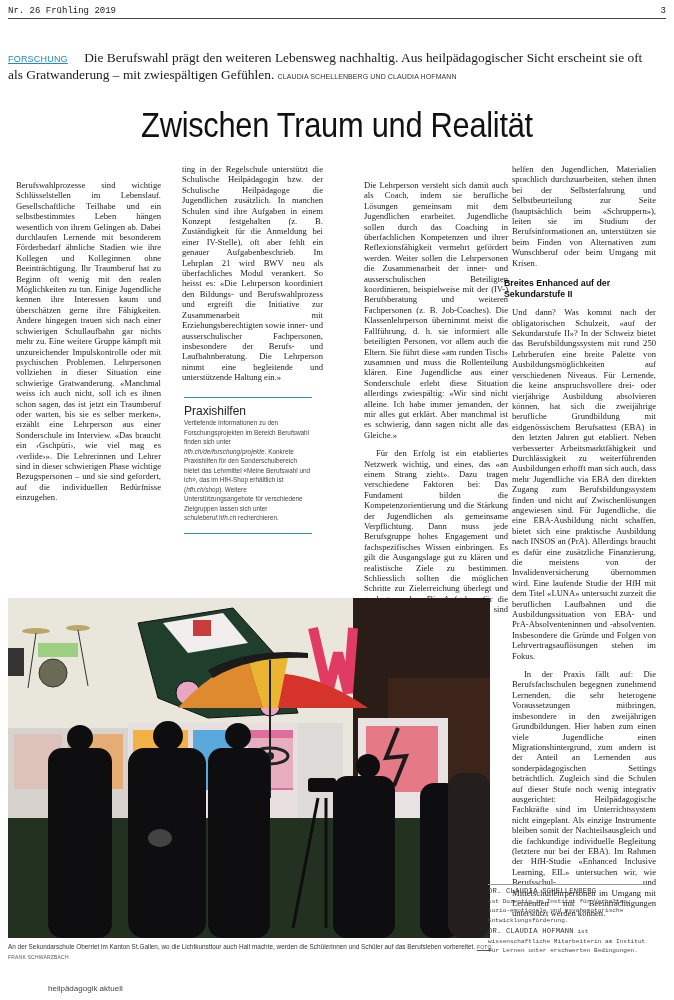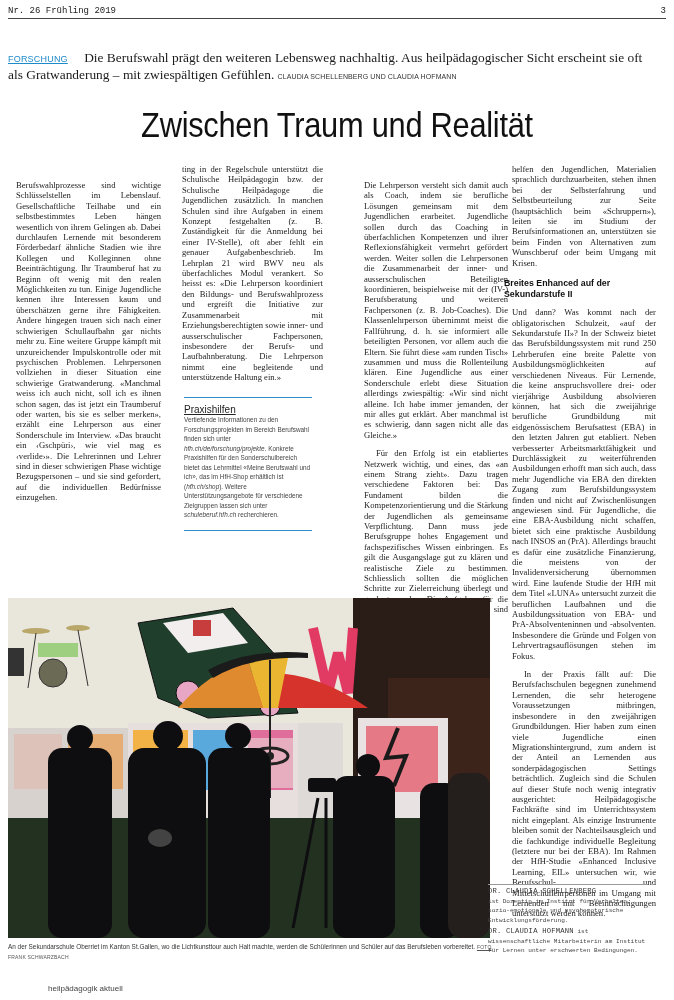--- a/index.html
+++ b/index.html
@@ -24,21 +24,21 @@
   .col p { margin: 8px; }
   .col p.indent { text-indent: 12px; }
   .col h3 { font-family: "Liberation Sans", sans-serif; font-weight: bold; font-size: 8.8px; line-height: 10.6px; margin-top: 10px; color: #111; text-align: left; }
   #col1 { left: 8px; top: 172px; width: 161px; }
   #col2 { left: 174px; top: 156px; width: 157px; }
   #col3 { left: 356px; top: 172px; width: 160px; }
   #col4 { left: 504px; top: 156px; width: 160px; }
 
   .infobox { position: absolute; left: 184px; top: 397px; width: 128px; font-family: "Liberation Sans", sans-serif; }
   .infobox .rule { height: 1px; background: #2a8fc8; }
-  .infobox h4 { font-weight: normal; font-size: 10px; color: #222; margin: 6px 0 0; text-decoration: underline; }
+  .infobox h4 { font-weight: normal; font-size: 12px; color: #222; margin: 6px 0 0; }
   .infobox p { font-size: 6.4px; line-height: 9.5px; color: #444; text-align: left; }
   .infobox p i { font-style: italic; }
   .infobox .rule.bottom { margin-top: 10px; }
 
   .photo { position: absolute; left: 8px; top: 598px; width: 482px; height: 340px; overflow: hidden; background: #1b1f1a; }
   .photo svg { display: block; }
   .caption { position: absolute; left: 8px; top: 942px; width: 490px; font-family: "Liberation Sans", sans-serif; font-size: 6.4px; line-height: 10px; color: #333; }
   .caption .credit { font-size: 5px; color: #555; letter-spacing: 0.2px; }
   .caption .credit u { text-decoration: underline; }
 

